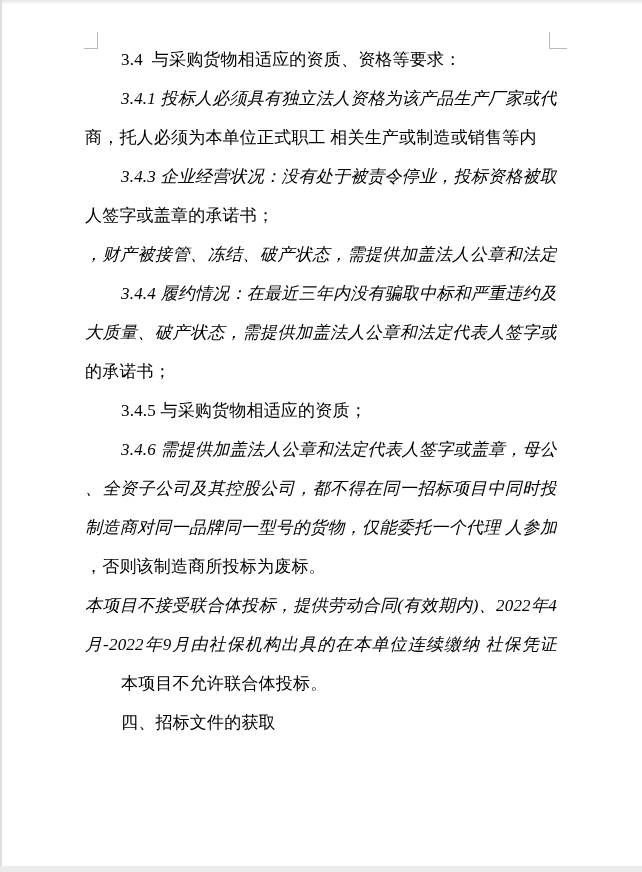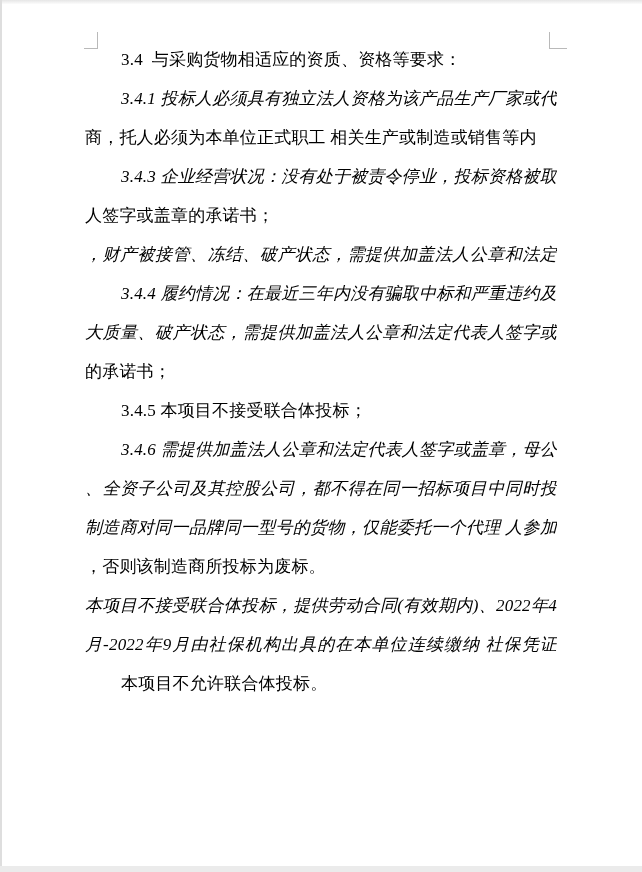--- a/index.html
+++ b/index.html
@@ -90,22 +90,23 @@
   <div class="doc-text">
       <div class="line indent">3.4  与采购货物相适应的资质、资格等要求：</div>
       <div class="line indent fill">3.4.1 投标人必须具有独立法人资格为该产品生产厂家或代理</div>
       <div class="line">商，托人必须为本单位正式职工 相关生产或制造或销售等内容；</div>
       <div class="line indent fill">3.4.3 企业经营状况：没有处于被责令停业，投标资格被取消</div>
       <div class="line">人签字或盖章的承诺书；</div>
       <div class="line fill">，财产被接管、冻结、破产状态，需提供加盖法人公章和法定代表</div>
       <div class="line indent fill">3.4.4 履约情况：在最近三年内没有骗取中标和严重违约及重</div>
       <div class="line fill">大质量、破产状态，需提供加盖法人公章和法定代表人签字或盖章</div>
       <div class="line">的承诺书；</div>
-      <div class="line indent">3.4.5 本项目不接受联合体投标；</div>
+      <div class="line indent">3.4.5 与采购货物相适应的资质；</div>
       <div class="line indent fill">3.4.6 需提供加盖法人公章和法定代表人签字或盖章，母公司</div>
       <div class="line fill">、全资子公司及其控股公司，都不得在同一招标项目中同时投标。</div>
       <div class="line fill">制造商对同一品牌同一型号的货物，仅能委托一个代理 人参加投标</div>
       <div class="line">，否则该制造商所投标为废标。</div>
       <div class="line fill">本项目不接受联合体投标，提供劳动合同(有效期内)、2022年4</div>
       <div class="line fill">月-2022年9月由社保机构出具的在本单位连续缴纳 社保凭证(加盖</div>
       <div class="line indent">本项目不允许联合体投标。</div>
+      <div class="line indent">四、招标文件的获取</div>
     </div>
 </div>
 
 </body></html>

